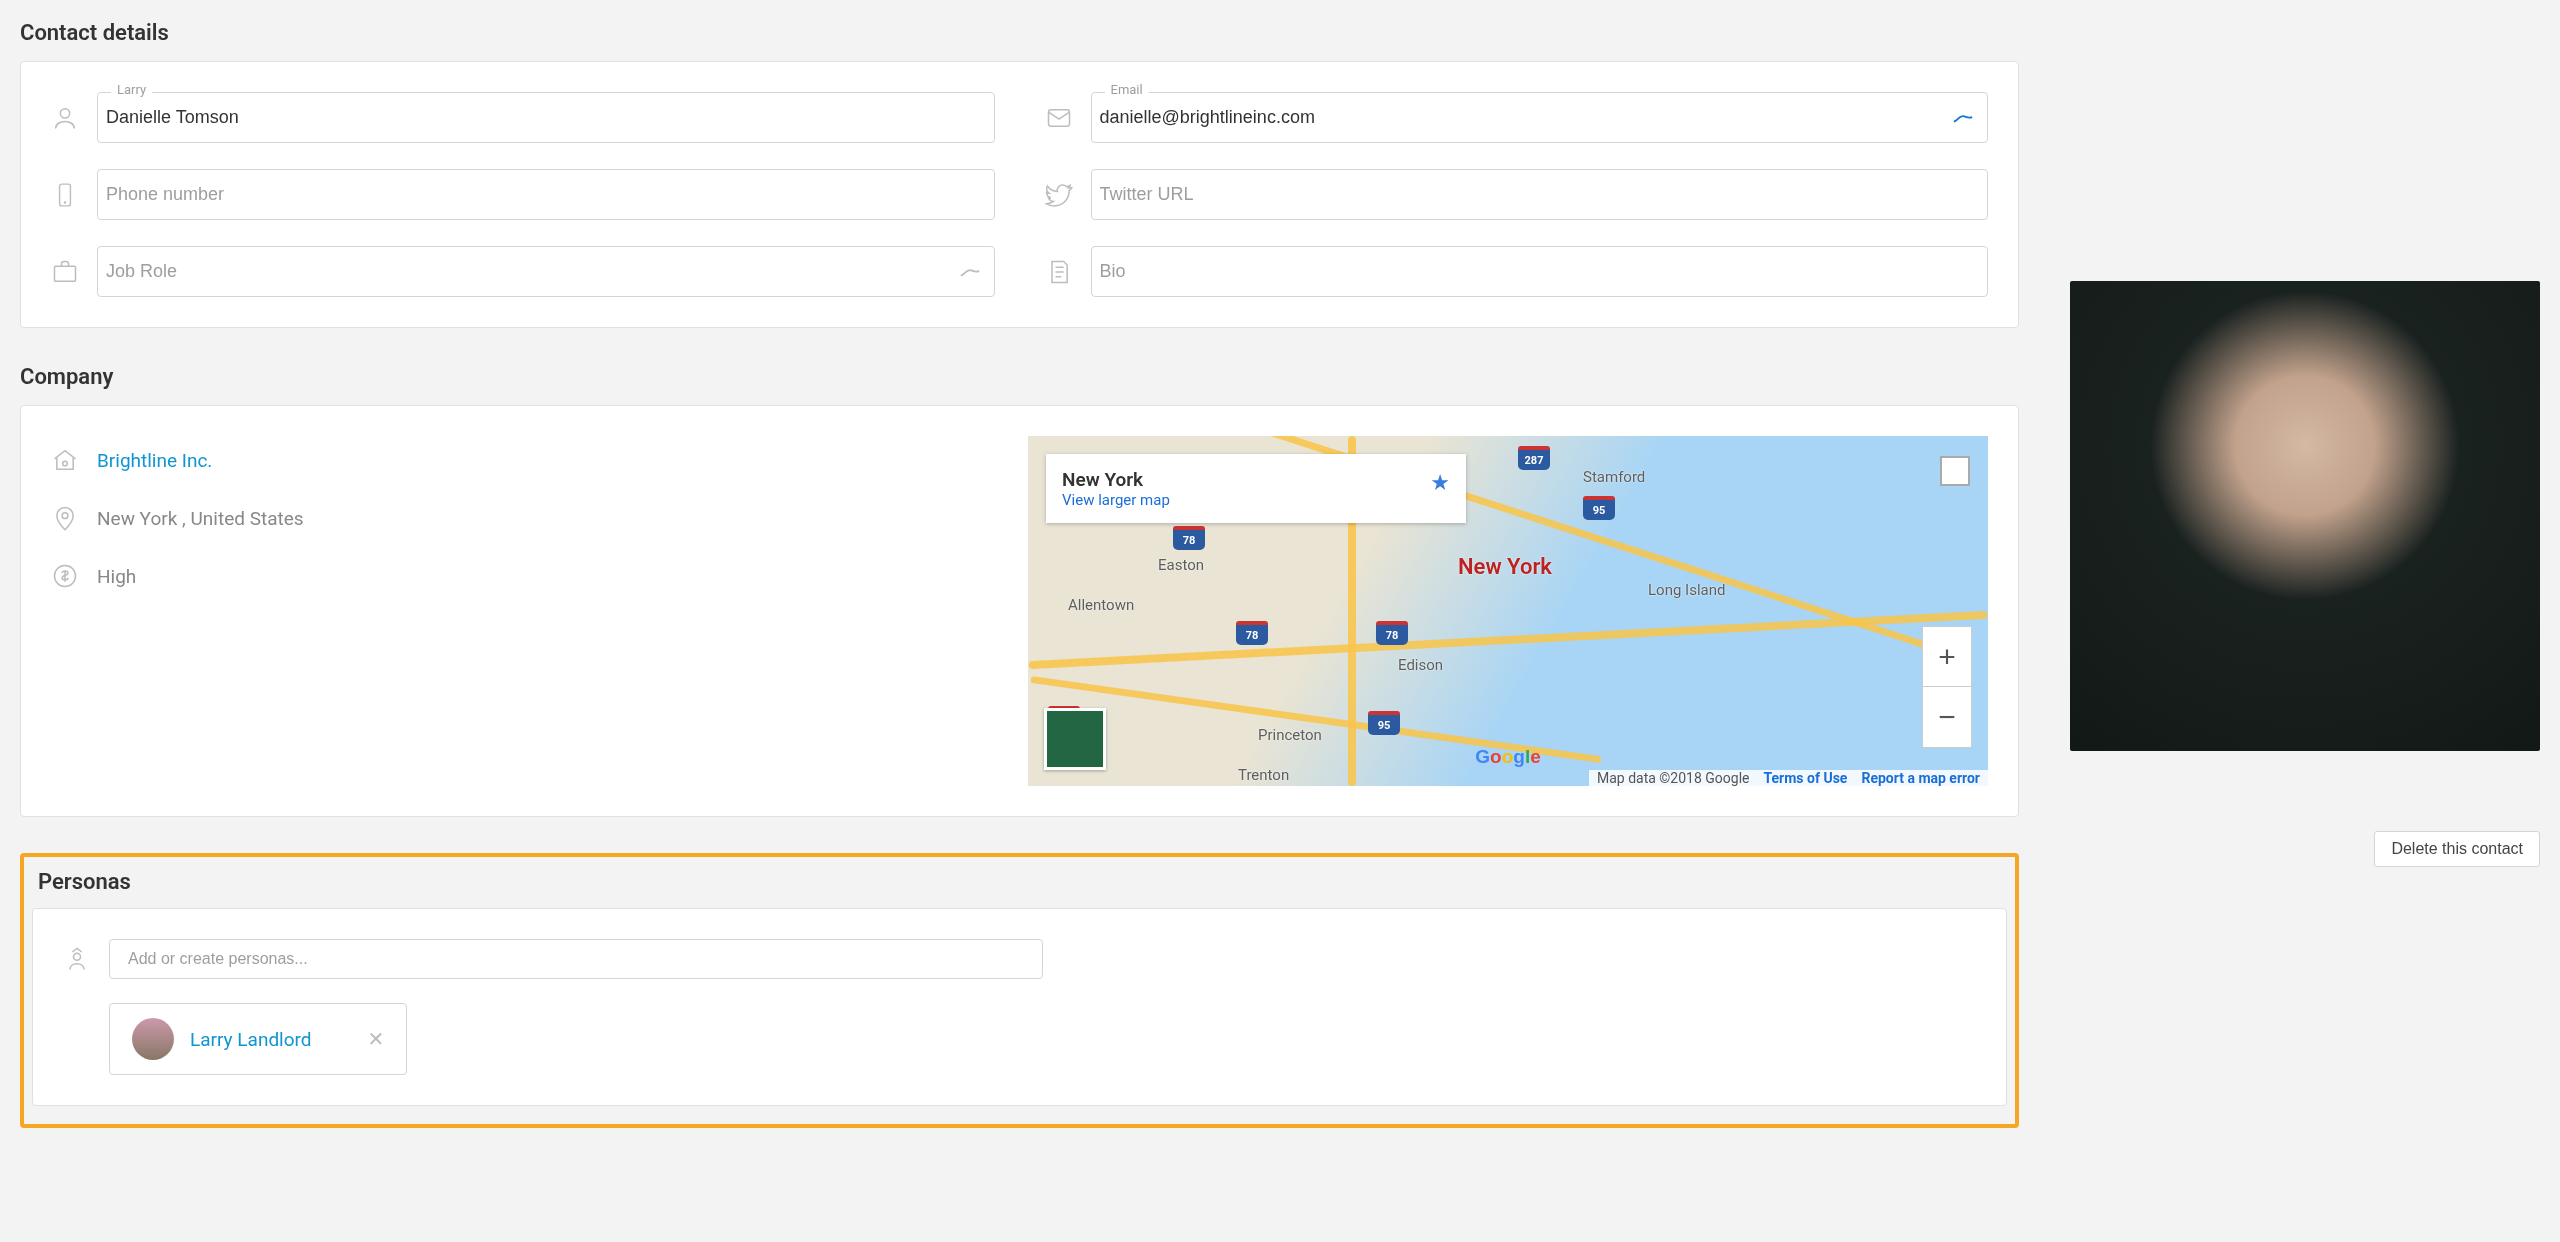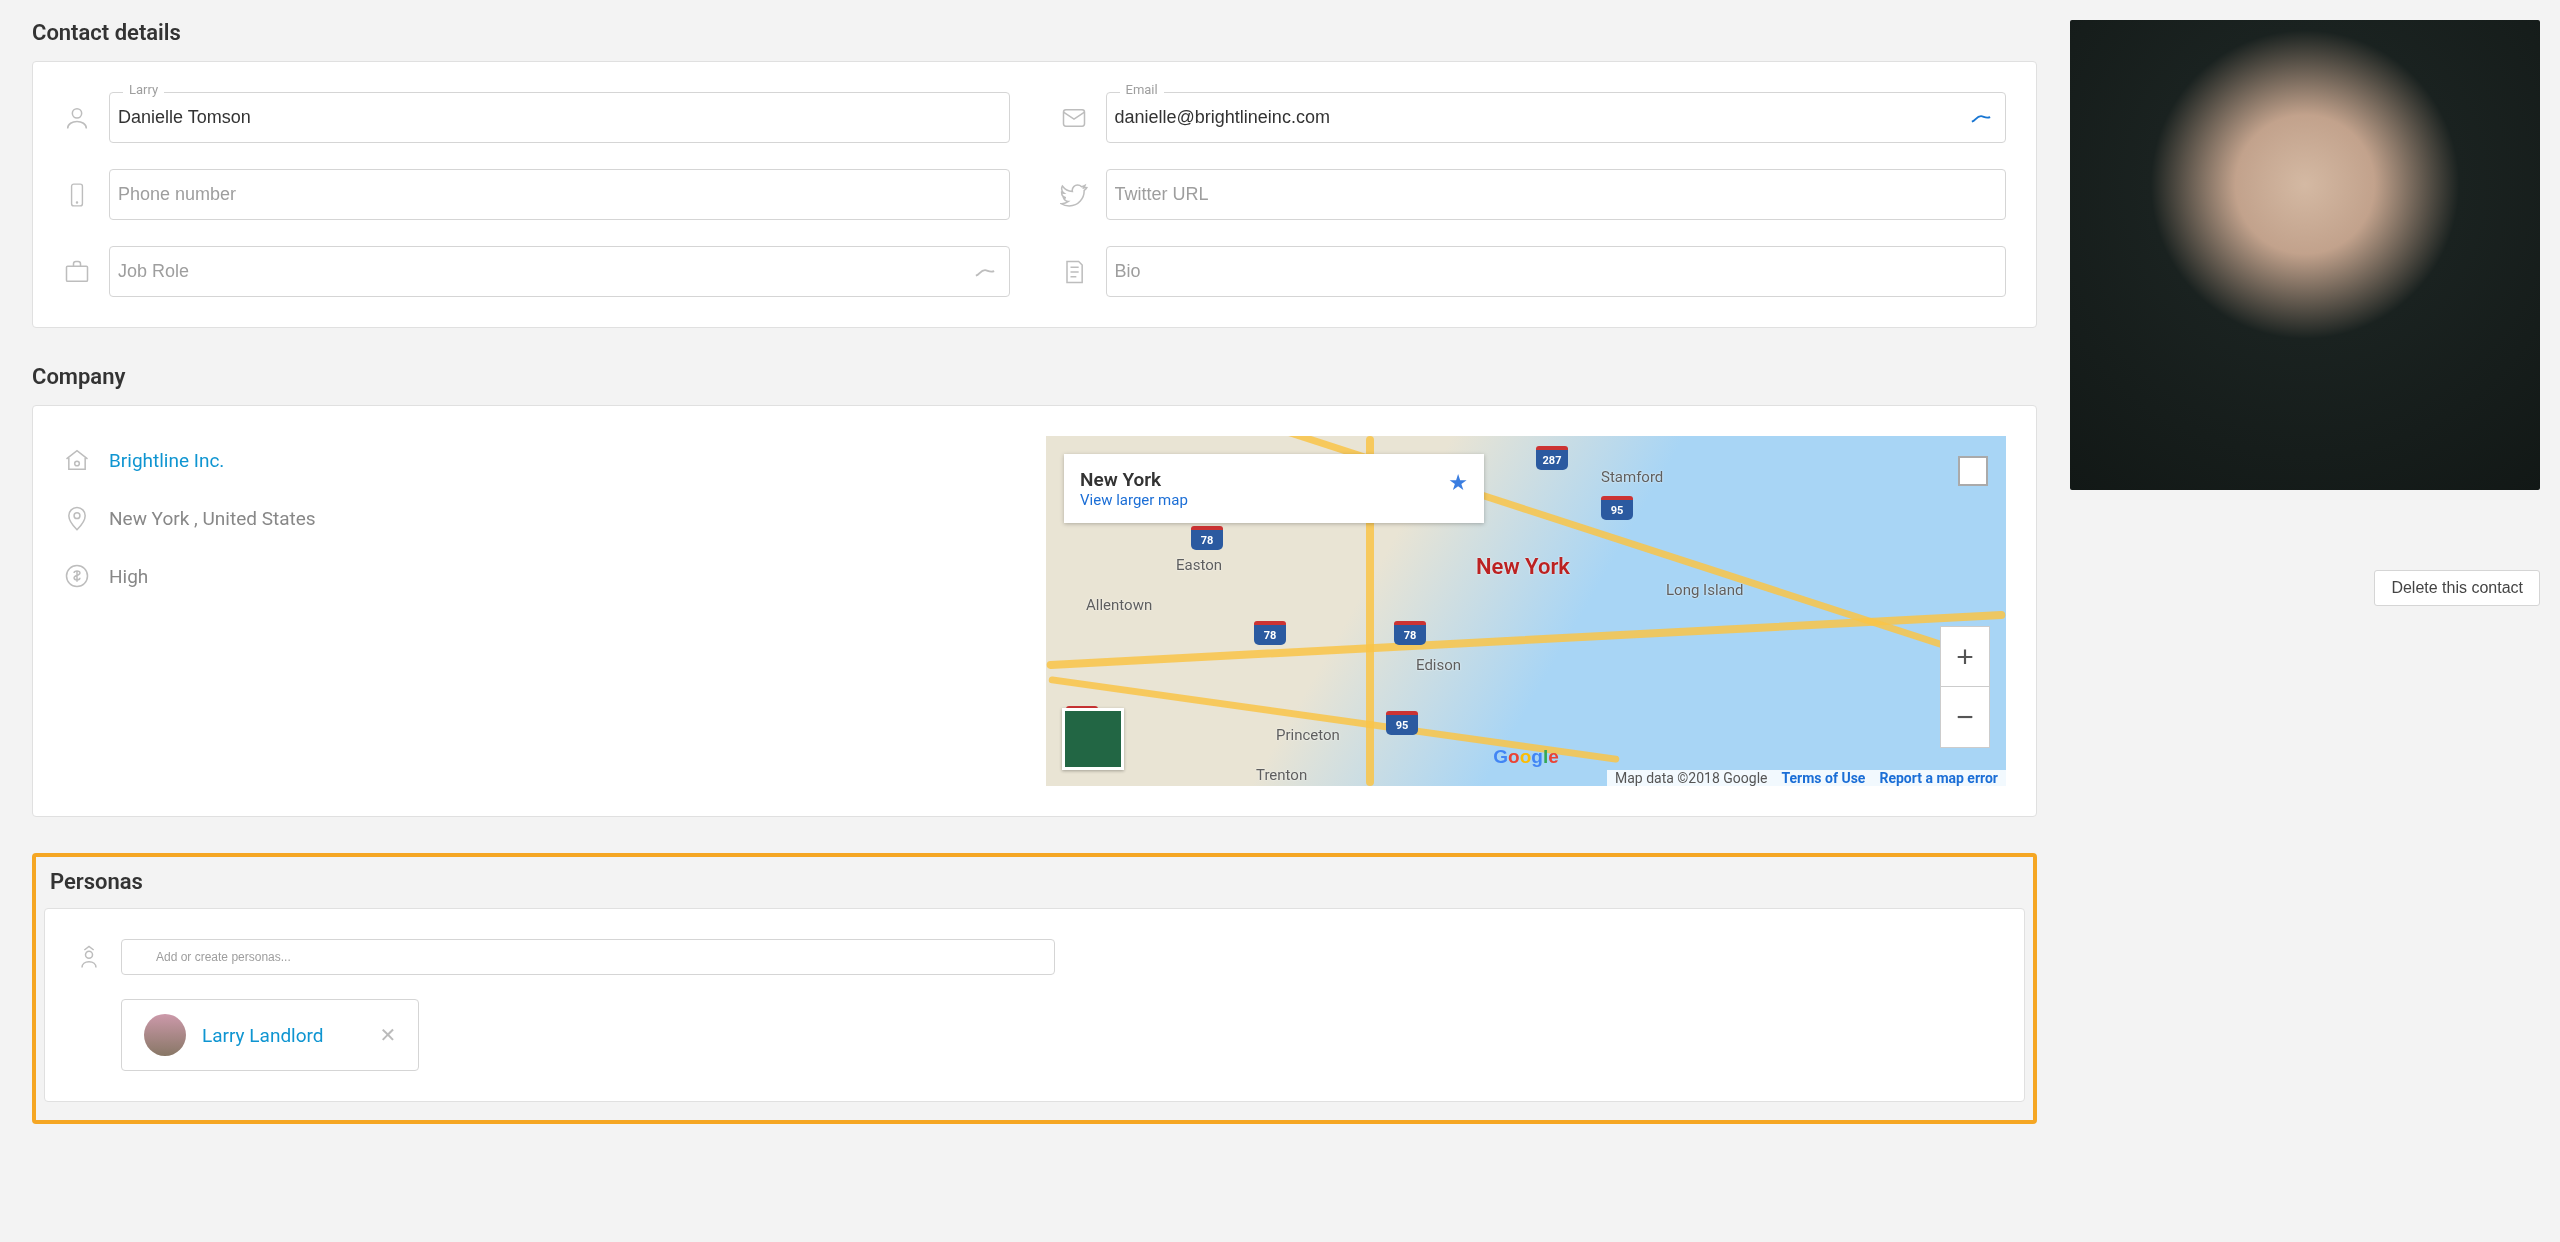--- a/index.html
+++ b/index.html
@@ -6,23 +6,22 @@
   body {
     font-family: -apple-system, BlinkMacSystemFont, "Segoe UI", Roboto, Helvetica, Arial, sans-serif;
     background: #f3f3f3;
     color: #333;
     font-size: 14px;
     width: 2560px;
     padding: 20px;
   }
   .layout {
     display: flex;
-    gap: 33px;
-    align-items: flex-start;
-    margin-left: 12px;
+    gap: 51px;
+    align-items: center;
   }
   .main-col { flex: 1; }
   .side-col { width: 470px; display: flex; flex-direction: column; align-items: center; gap: 80px; }
   .section-title {
     font-size: 22px;
     font-weight: 600;
     color: #333;
     margin-bottom: 16px;
   }
   .card {
@@ -67,21 +66,21 @@
   .text-input {
     width: 100%;
     border: 1px solid #d5d5d5;
     border-radius: 4px;
     padding: 14px 8px;
     font-size: 18px;
     color: #333;
     outline: none;
   }
   .text-input::placeholder { color: #9e9e9e; }
-  .text-input.short { padding: 10px 34px; font-size: 12px; }
+  .text-input.short { padding: 10px 18px; font-size: 16px; }
   .enrich-icon {
     position: absolute;
     right: 14px;
     top: 50%;
     transform: translateY(-50%);
     color: #1976d2;
     font-size: 18px;
   }
   .enrich-icon.gray { color: #bdbdbd; }
   

